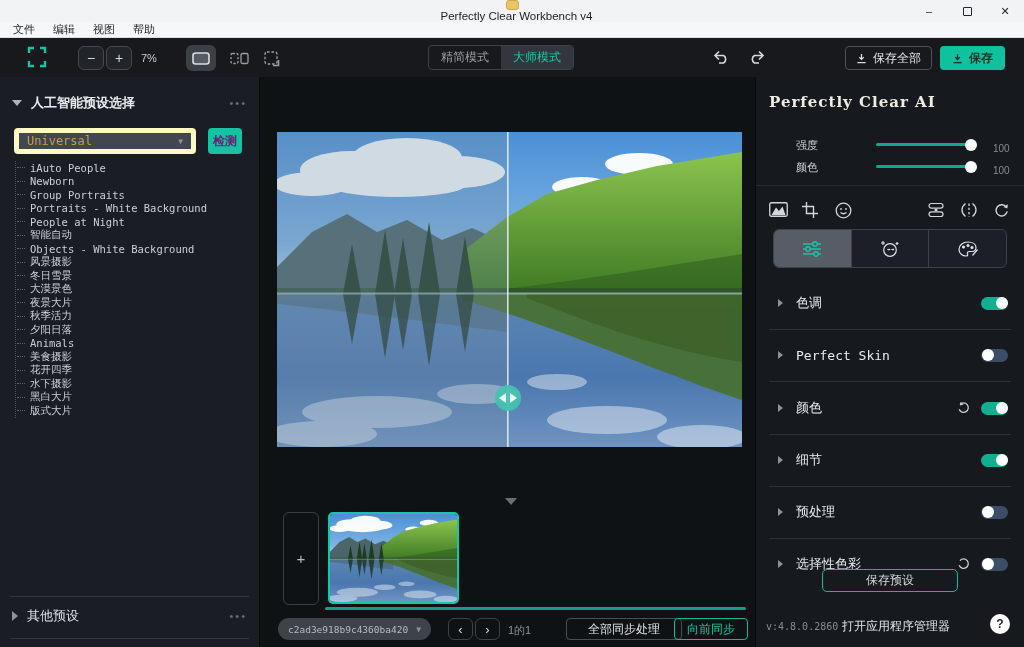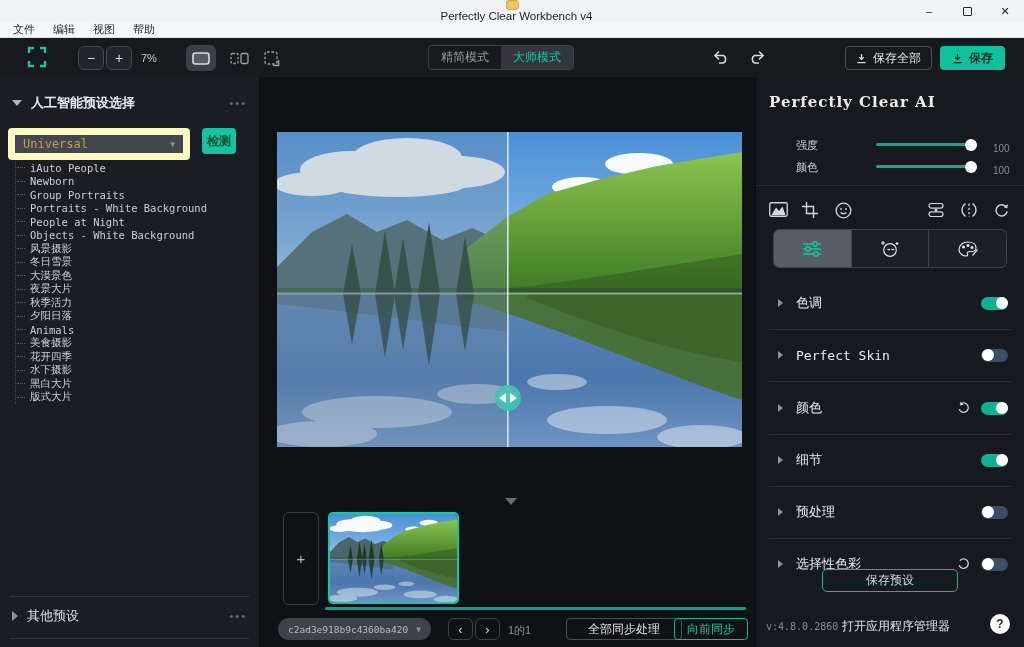--- a/index.html
+++ b/index.html
@@ -43,25 +43,25 @@
                 border-right:1px solid #08090b; }
   .left-panel > * { position:absolute; }
   .lp-header { top:17px; left:12px; right:12px; display:flex; align-items:center; gap:9px; }
   .lp-title { font-size:13px; font-weight:bold; color:#e8ebee; }
   .dots { margin-left:auto; color:#666c73; font-size:11px; letter-spacing:2px; }
   .tri-down { width:0; height:0; border-left:5px solid transparent; border-right:5px solid transparent;
               border-top:6px solid #aeb4ba; }
   .tri-right { width:0; height:0; border-top:5px solid transparent; border-bottom:5px solid transparent;
                border-left:6px solid #8d9299; }
   .lp-controls { top:51px; left:8px; right:8px; display:flex; gap:12px; }
-  .preset-select { width:182px; height:32px; background:#42474e; border:7px solid #fef9c3; border-radius:4px;
+  .preset-select { width:182px; height:26px; background:#42474e; border:5px solid #fef9c3; border-radius:4px;
                    display:flex; align-items:center; padding:0 8px; color:#c99a52;
-                   font-family:"DejaVu Sans Mono",monospace; font-size:12px; }
+                   font-family:"DejaVu Sans Mono",monospace; font-size:12px;margin-left:6px; }
   .caret { margin-left:auto; color:#8d939a; font-size:8px; }
-  .detect-btn { width:34px; height:26px; background:#14c3a2; border-radius:4px; color:#14532d;
+  .detect-btn { width:34px; height:26px; background:#14c3a2; border-radius:4px; color:#701a75;
                 font-size:12px; font-weight:bold; display:flex; align-items:center; justify-content:center; }
   .preset-tree { top:84px; left:15px; right:6px; border-left:1px dotted #4d5359; padding-left:1px; }
   .tree-item { font-family:"DejaVu Sans Mono",monospace; font-size:10.5px; color:#ccd0d4;
                height:13.5px; display:flex; align-items:center; white-space:nowrap; }
   .tree-item::before { content:""; display:inline-block; width:8px; border-top:1px dotted #5b6167; margin-right:5px; }
   .lp-divider { left:10px; right:10px; height:1px; background:#33373d; }
   .lp-other { bottom:22px; left:12px; right:12px; display:flex; align-items:center; gap:9px; }
   .lp-other-label { font-size:13px; color:#dde1e4; }
 
   
@@ -228,20 +228,21 @@
         <span class="caret">▼</span>
       </div>
       <div class="detect-btn">检测</div>
     </div>
     <div class="preset-tree">
       <div class="tree-item">iAuto People</div>
       <div class="tree-item">Newborn</div>
       <div class="tree-item">Group Portraits</div>
       <div class="tree-item">Portraits - White Background</div>
       <div class="tree-item">People at Night</div>
+      <div class="tree-item">智能自动</div>
       <div class="tree-item">Objects - White Background</div>
       <div class="tree-item">风景摄影</div>
       <div class="tree-item">冬日雪景</div>
       <div class="tree-item">大漠景色</div>
       <div class="tree-item">夜景大片</div>
       <div class="tree-item">秋季活力</div>
       <div class="tree-item">夕阳日落</div>
       <div class="tree-item">Animals</div>
       <div class="tree-item">美食摄影</div>
       <div class="tree-item">花开四季</div>

